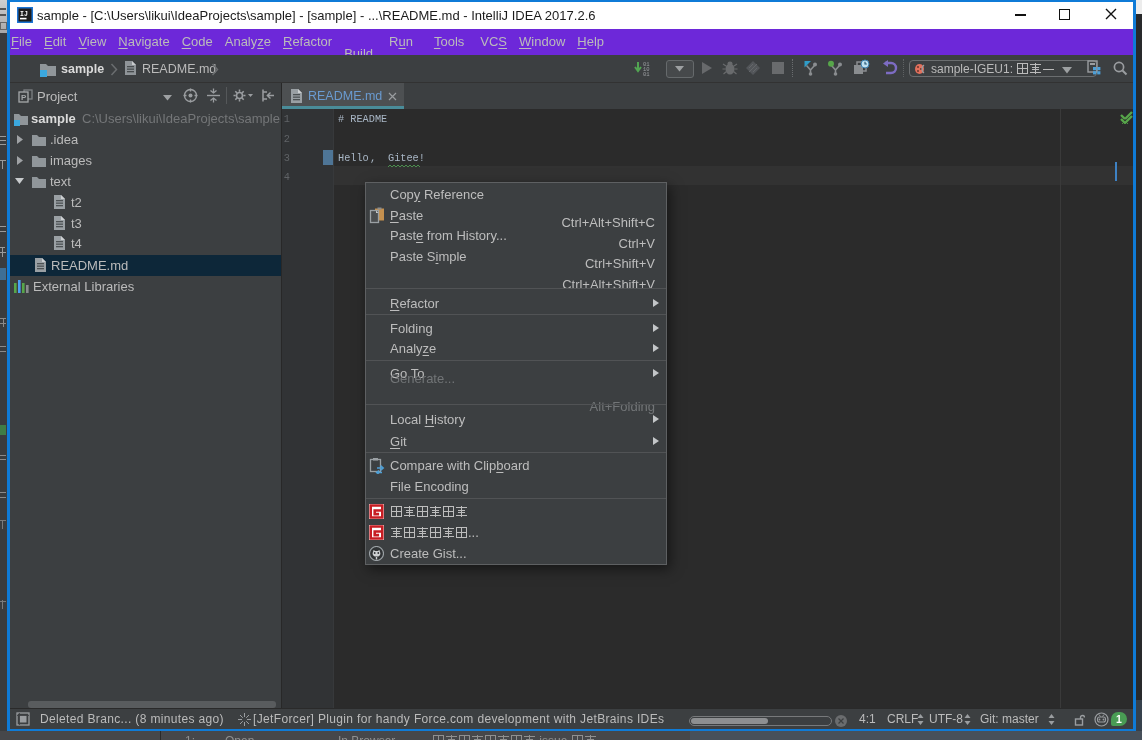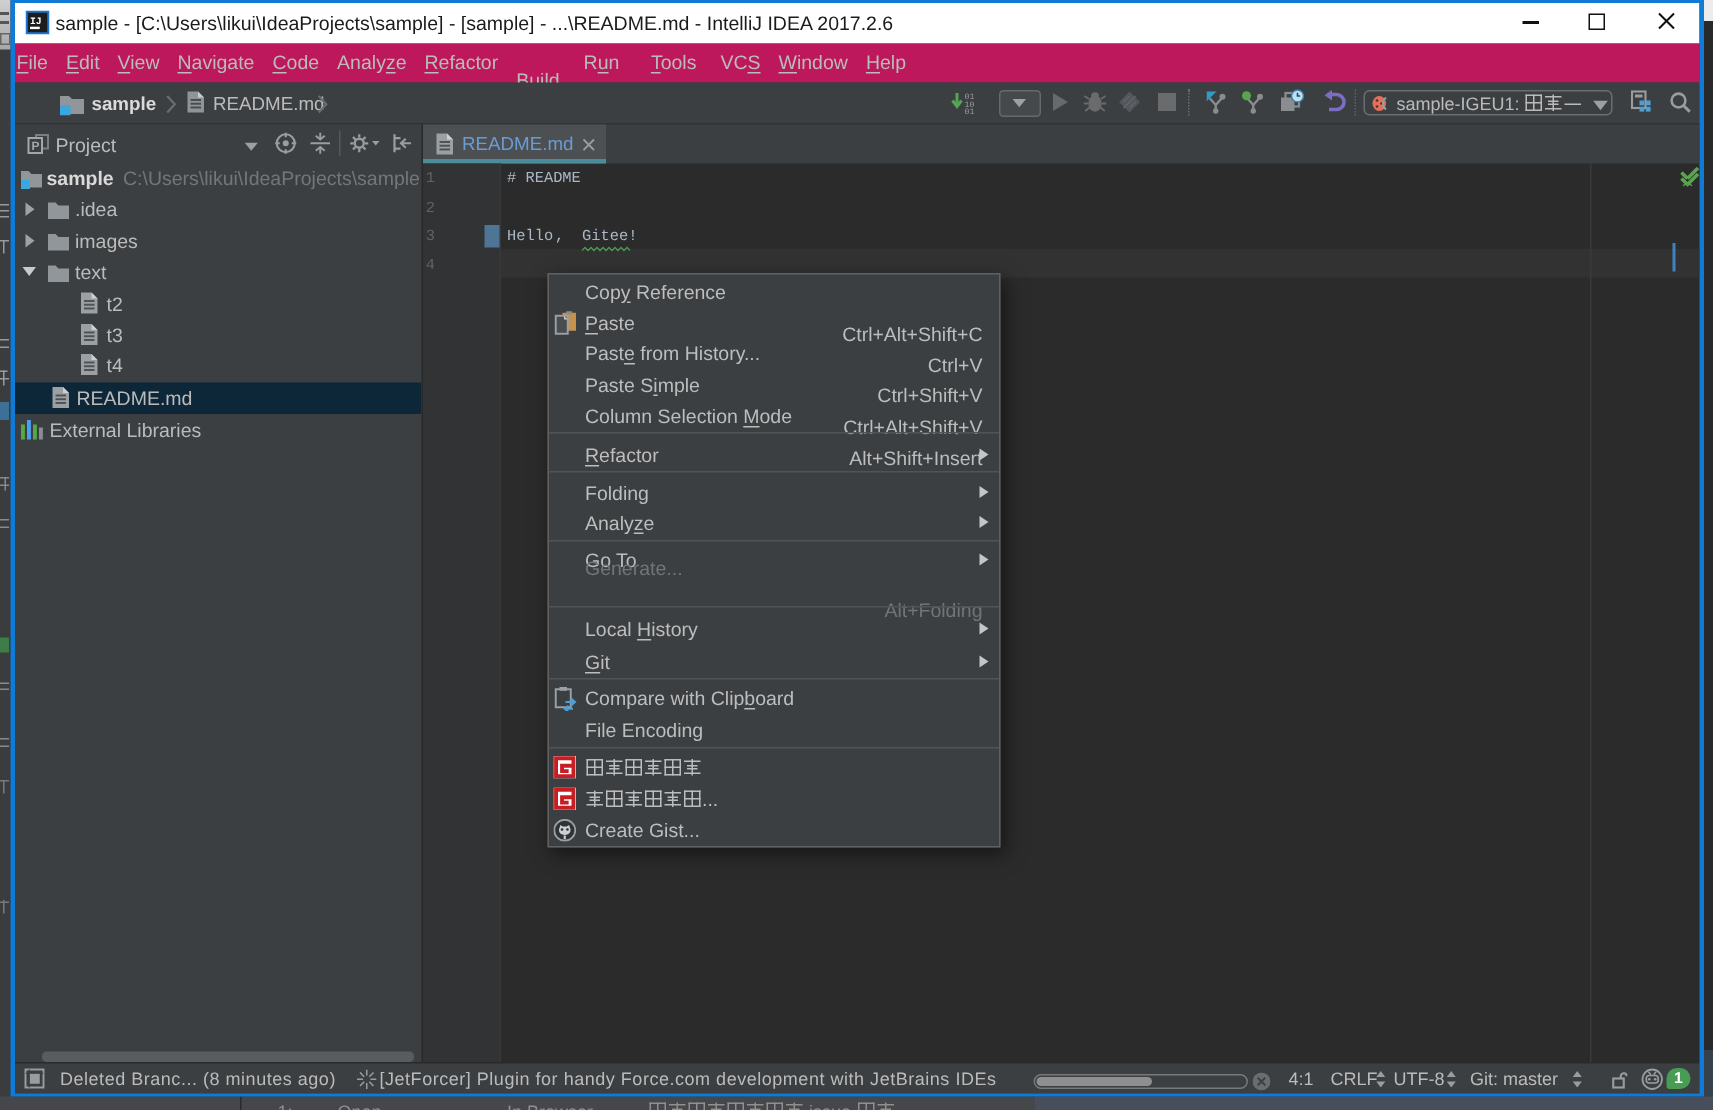--- a/index.html
+++ b/index.html
@@ -74,21 +74,21 @@
     </svg>
     <div class="abs" style="left:27px;top:6px;font-size:13px;color:#1b1b1b;white-space:nowrap;">sample - [C:\Users\likui\IdeaProjects\sample] - [sample] - ...\README.md - IntelliJ IDEA 2017.2.6</div>
 
     <div class="abs" style="left:1005px;top:12px;width:11px;height:1.5px;background:#111;"></div>
     <div class="abs" style="left:1049px;top:7px;width:9px;height:9px;border:1.5px solid #111;"></div>
     <svg class="abs" style="left:1095px;top:6px;" width="12" height="12" viewBox="0 0 12 12">
         <path d="M1 1 L11 11 M11 1 L1 11" stroke="#111" stroke-width="1.4"></path>
       </svg>
   </div>
 
-  <div class="abs" id="menubar" style="left:0;top:27px;width:1123px;height:26px;background:#be185d;color:#bbbbbb;font-size:13px;">
+  <div class="abs" id="menubar" style="left:0;top:27px;width:1123px;height:26px;background:#6d28d9;color:#bbbbbb;font-size:13px;">
     <div style="display:flex;padding-left:0;line-height:26px;">
       <div style="padding:0 6px 0 1px;"><span class="u">F</span>ile</div>
       <div style="padding:0 6px;"><span class="u">E</span>dit</div>
       <div style="padding:0 6px;"><span class="u">V</span>iew</div>
       <div style="padding:0 6px;"><span class="u">N</span>avigate</div>
       <div style="padding:0 6px;"><span class="u">C</span>ode</div>
       <div style="padding:0 6px;">Analy<span class="u">z</span>e</div>
       <div style="padding:0 6px;"><span class="u">R</span>efactor</div>
       <div style="padding:12px 6px;"><span class="u">B</span>uild</div>
       <div style="padding:0 6px;margin-left:4px;">R<span class="u">u</span>n</div>
@@ -163,21 +163,21 @@
       <rect x="2" y="6" width="9" height="9" fill="#8a8d90"></rect>
       <circle cx="13" cy="5" r="4" fill="#bfe0f0"></circle>
       <circle cx="13" cy="5" r="4" fill="none" stroke="#3a7fae" stroke-width="1"></circle>
       <path d="M13 2.8 v2.2 h1.8" stroke="#20506e" stroke-width="1.1" fill="none"></path>
     </svg>
     <svg class="abs" style="left:871px;top:5px;" width="17" height="16" viewBox="0 0 17 16">
       <path d="M4 3 h6 a5 5 0 0 1 0 10 h-5" stroke="#7d6cc3" stroke-width="2.4" fill="none"></path>
       <path d="M7 0 L2 3.5 L7 7 z" fill="#7d6cc3"></path>
     </svg>
     <div class="abs" style="left:893px;top:4px;width:1px;height:18px;border-left:1px dotted #5e6163;"></div>
-    <div class="abs" style="left:899px;top:5px;width:166px;height:17px;border:1px solid #6b6e70;border-radius:4px;box-sizing:border-box;">
+    <div class="abs" style="left:899px;top:5px;width:188px;height:17px;border:1px solid #6b6e70;border-radius:4px;box-sizing:border-box;">
       <svg class="abs" style="left:4px;top:1.5px;" width="13" height="12" viewBox="0 0 13 12">
         <ellipse cx="5.5" cy="6" rx="4.5" ry="5" fill="#e2705c"></ellipse>
         <circle cx="4" cy="4" r="0.9" fill="#5b2d28"></circle>
           <circle cx="7" cy="6" r="0.9" fill="#5b2d28"></circle>
           <circle cx="4" cy="8" r="0.9" fill="#5b2d28"></circle>
         <path d="M10 2 a5 5 0 0 0 0 8" stroke="#9a9da0" stroke-width="1.3" fill="none"></path>
       </svg>
       <div class="abs" style="left:21px;top:1px;font-size:12px;color:#bbbbbb;white-space:nowrap;">sample-IGEU1: <span class="cjk"></span><span class="cjk v2"></span><span style="display:inline-block;width:11px;height:1px;background:#bbb;margin:0 1px;vertical-align:3px;"></span></div>
       <svg class="abs" style="left:152px;top:6px;" width="11" height="7" viewBox="0 0 11 7">
           <path d="M0 0 h10 l-5 6.5 z" fill="#9da0a2"></path>
@@ -377,24 +377,20 @@
           <span class="s">Ctrl+V</span>
         </div>
       <div class="mi" style="top:42px;">
           <span class="t">Past<span class="u">e</span> from History...</span>
           <span class="s">Ctrl+Shift+V</span>
         </div>
       <div class="mi" style="top:63px;">
           <span class="t">Paste S<span class="u">i</span>mple</span>
           <span class="s">Ctrl+Alt+Shift+V</span>
         </div>
-      <div class="mi" style="top:83.8px;">
-          <span class="t">Column Selection <span class="u">M</span>ode</span>
-          <span class="s">Alt+Shift+Insert</span>
-        </div>
       <div class="sep" style="top:105px;"></div>
       <div class="mi" style="top:109.5px;">
           <span class="t"><span class="u">R</span>efactor</span>
           <span class="a"></span>
         </div>
       <div class="sep" style="top:131px;"></div>
       <div class="mi" style="top:134.5px;">
           <span class="t">Folding</span>
           <span class="a"></span>
         </div>

